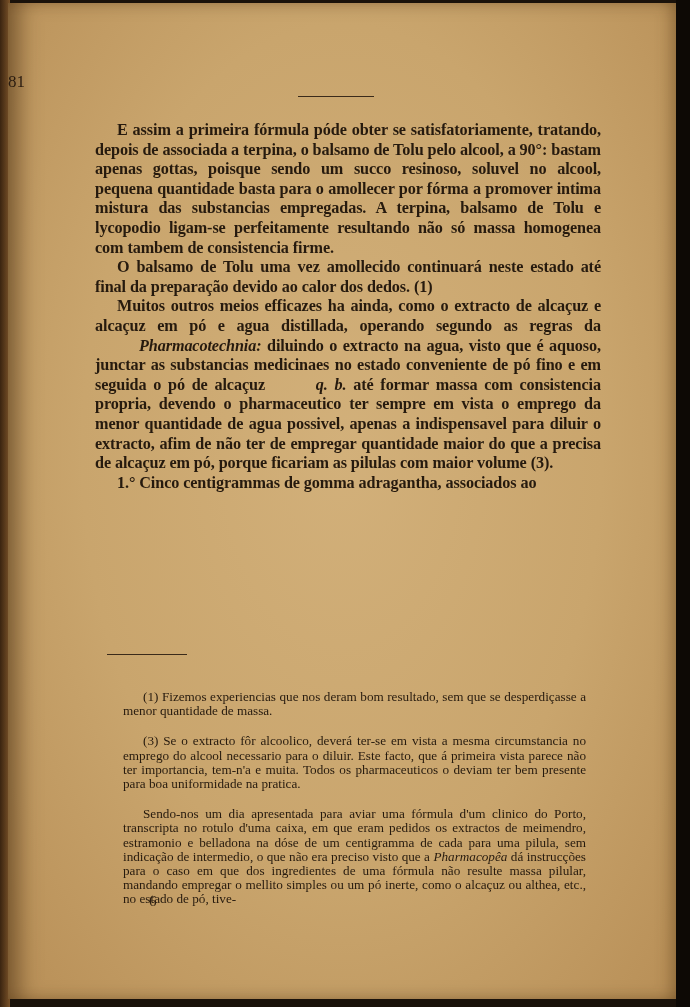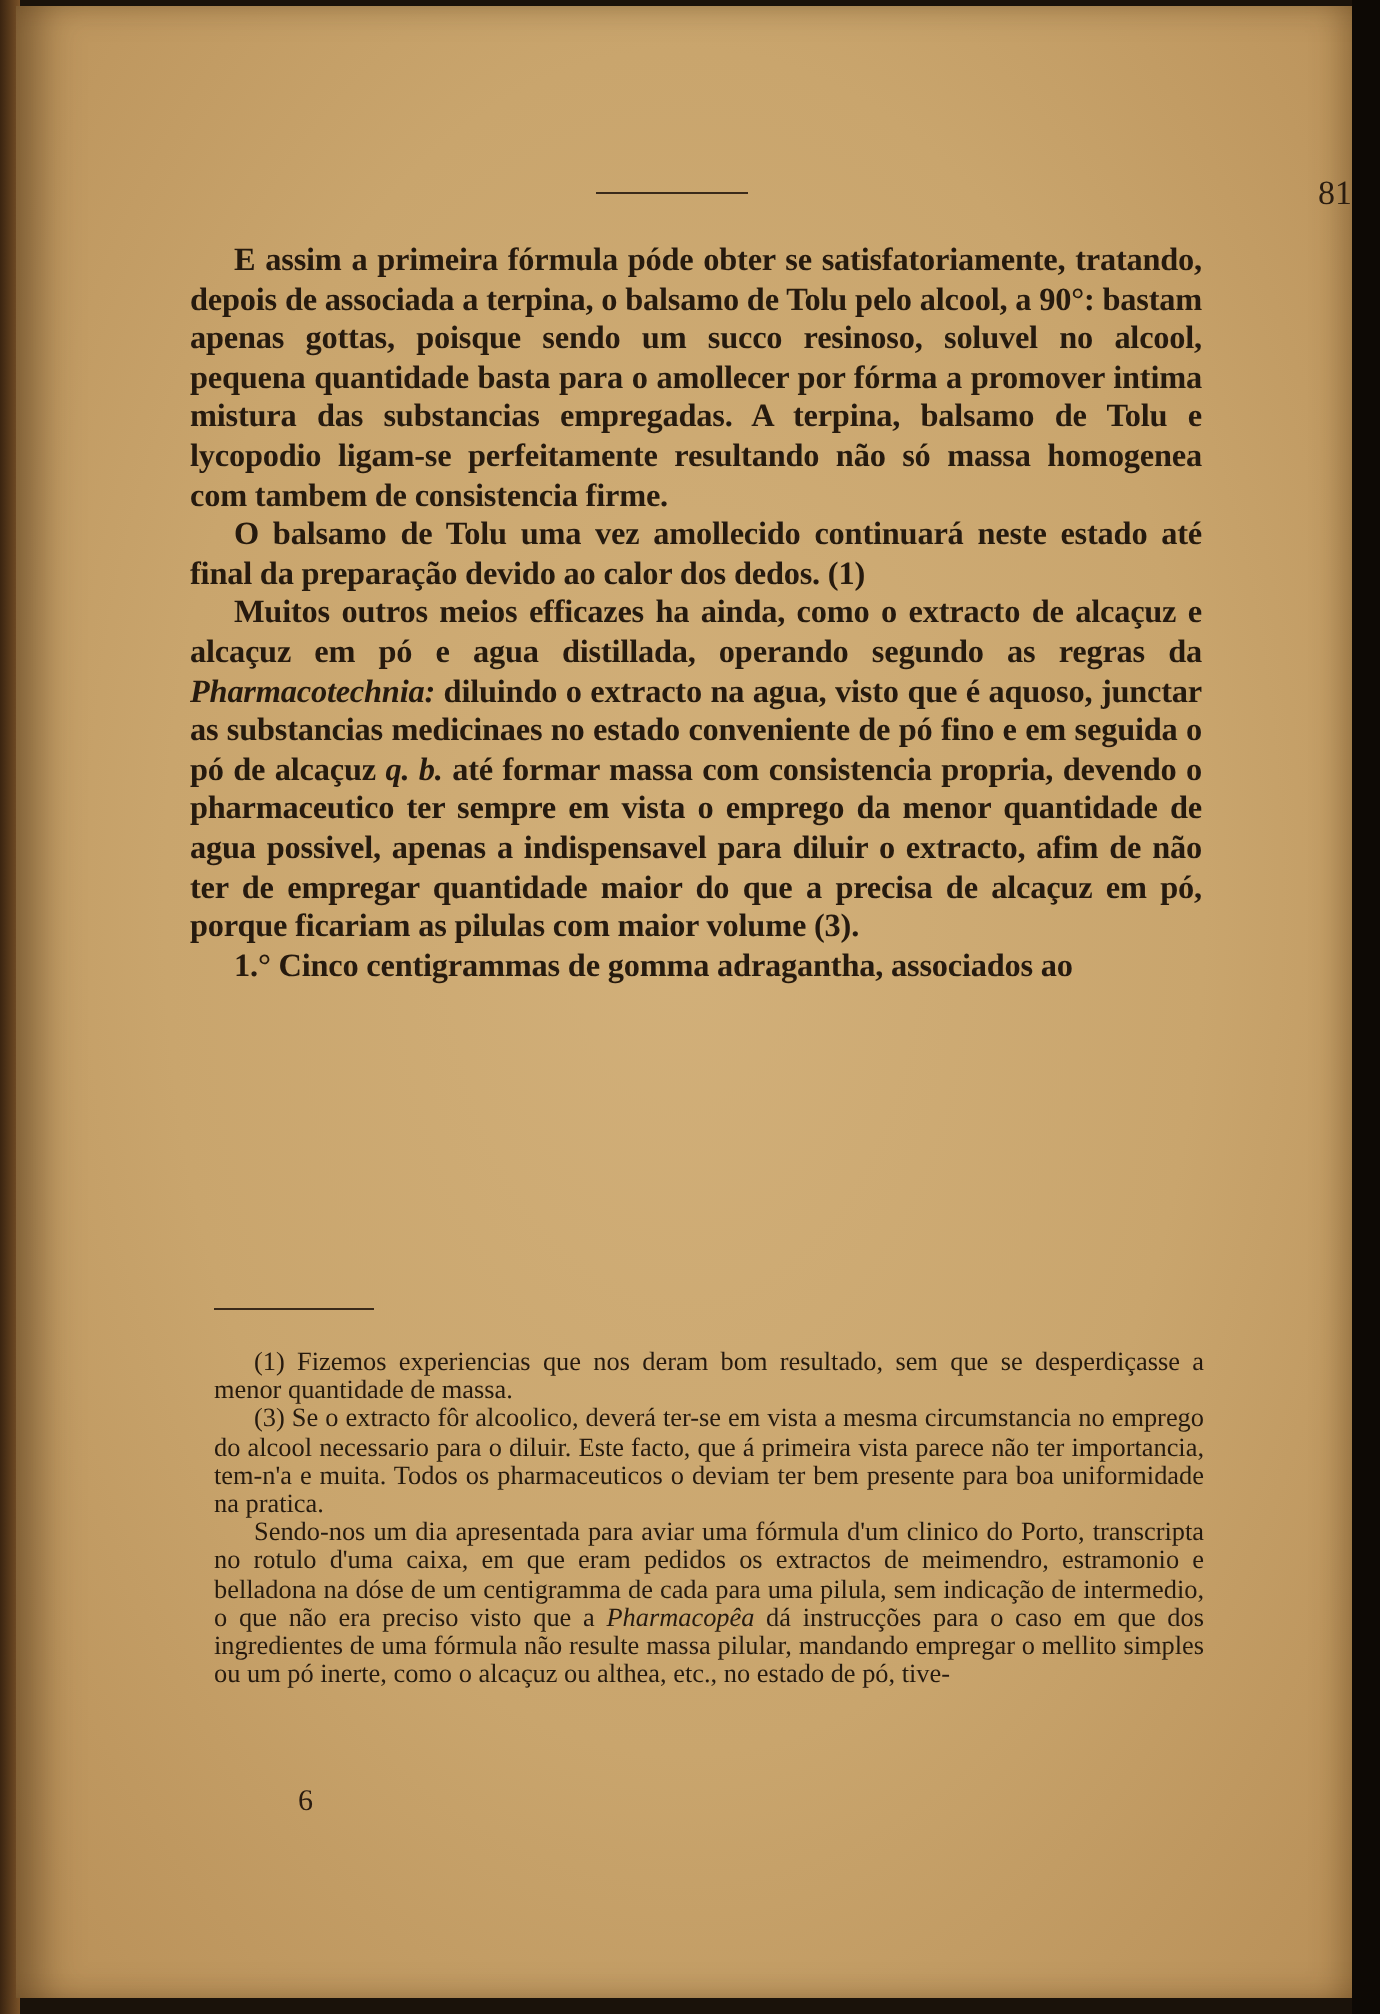--- a/index.html
+++ b/index.html
@@ -14,47 +14,47 @@
     }
     .spine {
       position: absolute; left: 0; top: 0; width: 10px; height: 1007px;
       background: linear-gradient(90deg, #3a2410, #7a5228);
     }
     .right-edge {
       position: absolute; right: 0; top: 0; width: 14px; height: 1007px;
       background: #0d0905;
     }
     .page-number {
-      position: absolute; left: 0; width: 668px; top: 84px;
-      text-align: right; font-size: 17px;
+      position: absolute; left: 0; width: 668px; top: 69px;
+      text-align: left; font-size: 17px;
       font-family: "Liberation Serif", serif; color: #2a1c10;
     }
     .header-rule {
       position: absolute; left: 290px; top: 93px; width: 76px; height: 1px;
       background: #3a2a1a;
     }
     .body {
       position: absolute; left: 87px; top: 118px; width: 506px;
       font-size: 16.2px; line-height: 19.6px; text-align: justify;
       font-family: "Liberation Serif", serif; color: #261a0e;
       font-stretch: condensed; letter-spacing: -0.1px;
     }
     .body p { margin: 0; }
     .body p.indent { text-indent: 22px; font-weight: bold; }
-    .body em { font-style: italic; }
+    .body em { font-style: italic; margin-left: 44px; }
     .footnote-rule {
       position: absolute; left: 99px; top: 651px; width: 80px; height: 1px;
       background: #3a2a1a;
     }
     .footnotes {
       position: absolute; left: 99px; top: 671px; width: 495px;
       font-size: 13.2px; line-height: 14.2px; text-align: justify;
       font-family: "Liberation Serif", serif; color: #261a0e;
     }
-    .footnotes p { margin: 0; text-indent: 20px; }
+    .footnotes p { margin: 16px; text-indent: 20px; }
     .footnotes em { font-style: italic; }
     .signature {
       position: absolute; left: 141px; top: 890px;
       font-size: 15px; font-family: "Liberation Serif", serif; color: #2a1c10;
     }
   </style>
 </head>
 <body>
 
 <div class="spine"></div>

